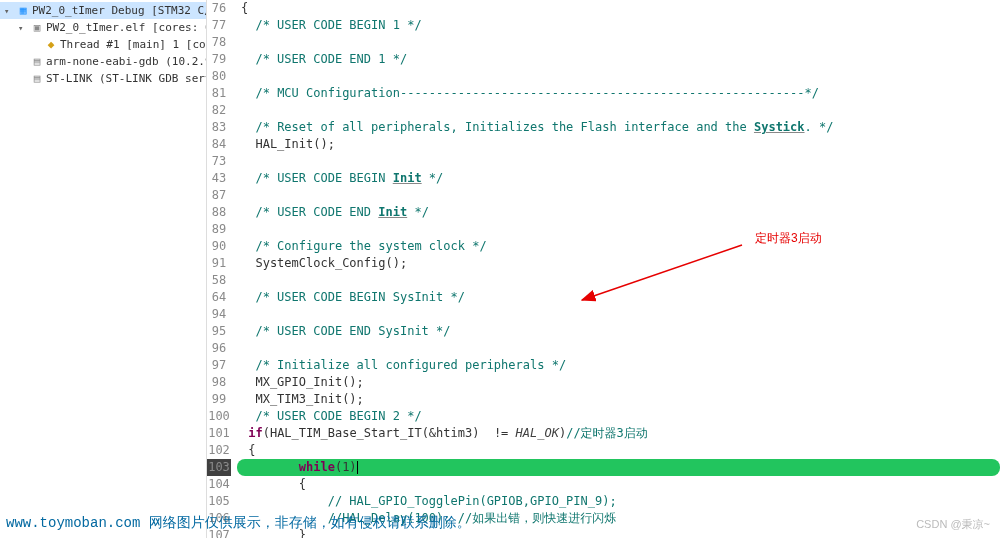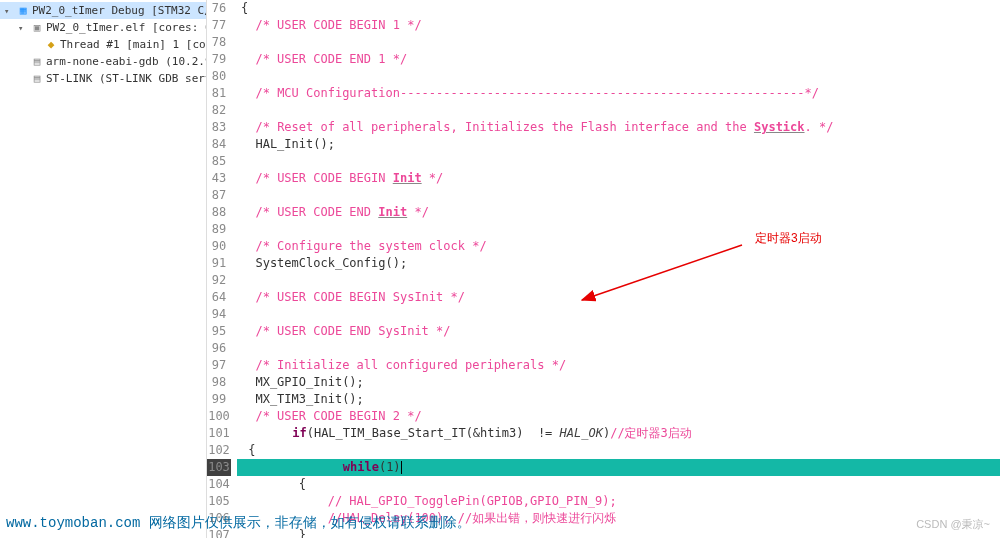--- a/index.html
+++ b/index.html
@@ -10,25 +10,25 @@
 .tree-item.l1 { padding-left: 4px; }
 .tree-item.l2 { padding-left: 18px; }
 .tree-item.l3 { padding-left: 32px; }
 .tree-item.selected { background: #cce5ff; }
 .tree-icon { width: 12px; height: 12px; display: inline-flex; align-items: center; justify-content: center; flex-shrink: 0; }
 .expand-icon { width: 10px; color: #666; font-size: 9px; flex-shrink: 0; }
 .editor { flex: 1; display: flex; font-family: Consolas, monospace; font-size: 12px; line-height: 17px; position: relative; }
 .gutter { width: 30px; text-align: center; color: #8a8a8a; padding-right: 6px; user-select: none; background: #fff; }
 .code { flex: 1; position: relative; white-space: pre; color: #333; }
 .code-line { height: 17px; padding-left: 4px; }
-.code-line.hl { background: #14b8a6; }
+.code-line.hl { background: #22c55e; border-radius: 8px; }
 .gutter-line { height: 17px; }
 .gutter-line.hl { background: #404040; }
-.comment { color: #ec4899; text-align: right; }
-.keyword { color: #7f0055; font-weight: bold; margin-left: 44px; }
+.comment { color: #0f766e; text-align: right; }
+.keyword { color: #7f0055; font-weight: bold; }
 .macro { color: #404040; font-style: italic; }
 .underline { text-decoration: underline; text-decoration-color: #888; font-weight: bold; }
 .annotation { position: absolute; color: #e60000; font-size: 12px; font-family: "Microsoft YaHei", sans-serif; }
 .arrow-svg { position: absolute; pointer-events: none; }
 .watermark { position: absolute; bottom: 6px; left: 6px; color: #0369a1; font-size: 14px; font-family: Liberation Mono, monospace; }
 .watermark2 { position: absolute; bottom: 6px; right: 10px; color: #bbb; font-size: 11px; font-family: sans-serif; margin-top: 32px; }
 .cursor { display: inline-block; width: 1px; height: 13px; background: #000; vertical-align: middle; }
 </style>
 </head>
 <body>
@@ -67,28 +67,28 @@
     <div class="gutter" id="gutter">
         <div class="gutter-line">76</div>
         <div class="gutter-line">77</div>
         <div class="gutter-line">78</div>
         <div class="gutter-line">79</div>
         <div class="gutter-line">80</div>
         <div class="gutter-line">81</div>
         <div class="gutter-line">82</div>
         <div class="gutter-line">83</div>
         <div class="gutter-line">84</div>
-        <div class="gutter-line">85</div>
+        <div class="gutter-line">73</div>
         <div class="gutter-line">43</div>
         <div class="gutter-line">87</div>
         <div class="gutter-line">88</div>
         <div class="gutter-line">89</div>
         <div class="gutter-line">90</div>
         <div class="gutter-line">91</div>
-        <div class="gutter-line">92</div>
+        <div class="gutter-line">58</div>
         <div class="gutter-line">64</div>
         <div class="gutter-line">94</div>
         <div class="gutter-line">95</div>
         <div class="gutter-line">96</div>
         <div class="gutter-line">97</div>
         <div class="gutter-line">98</div>
         <div class="gutter-line">99</div>
         <div class="gutter-line">100</div>
         <div class="gutter-line">101</div>
         <div class="gutter-line">102</div>

